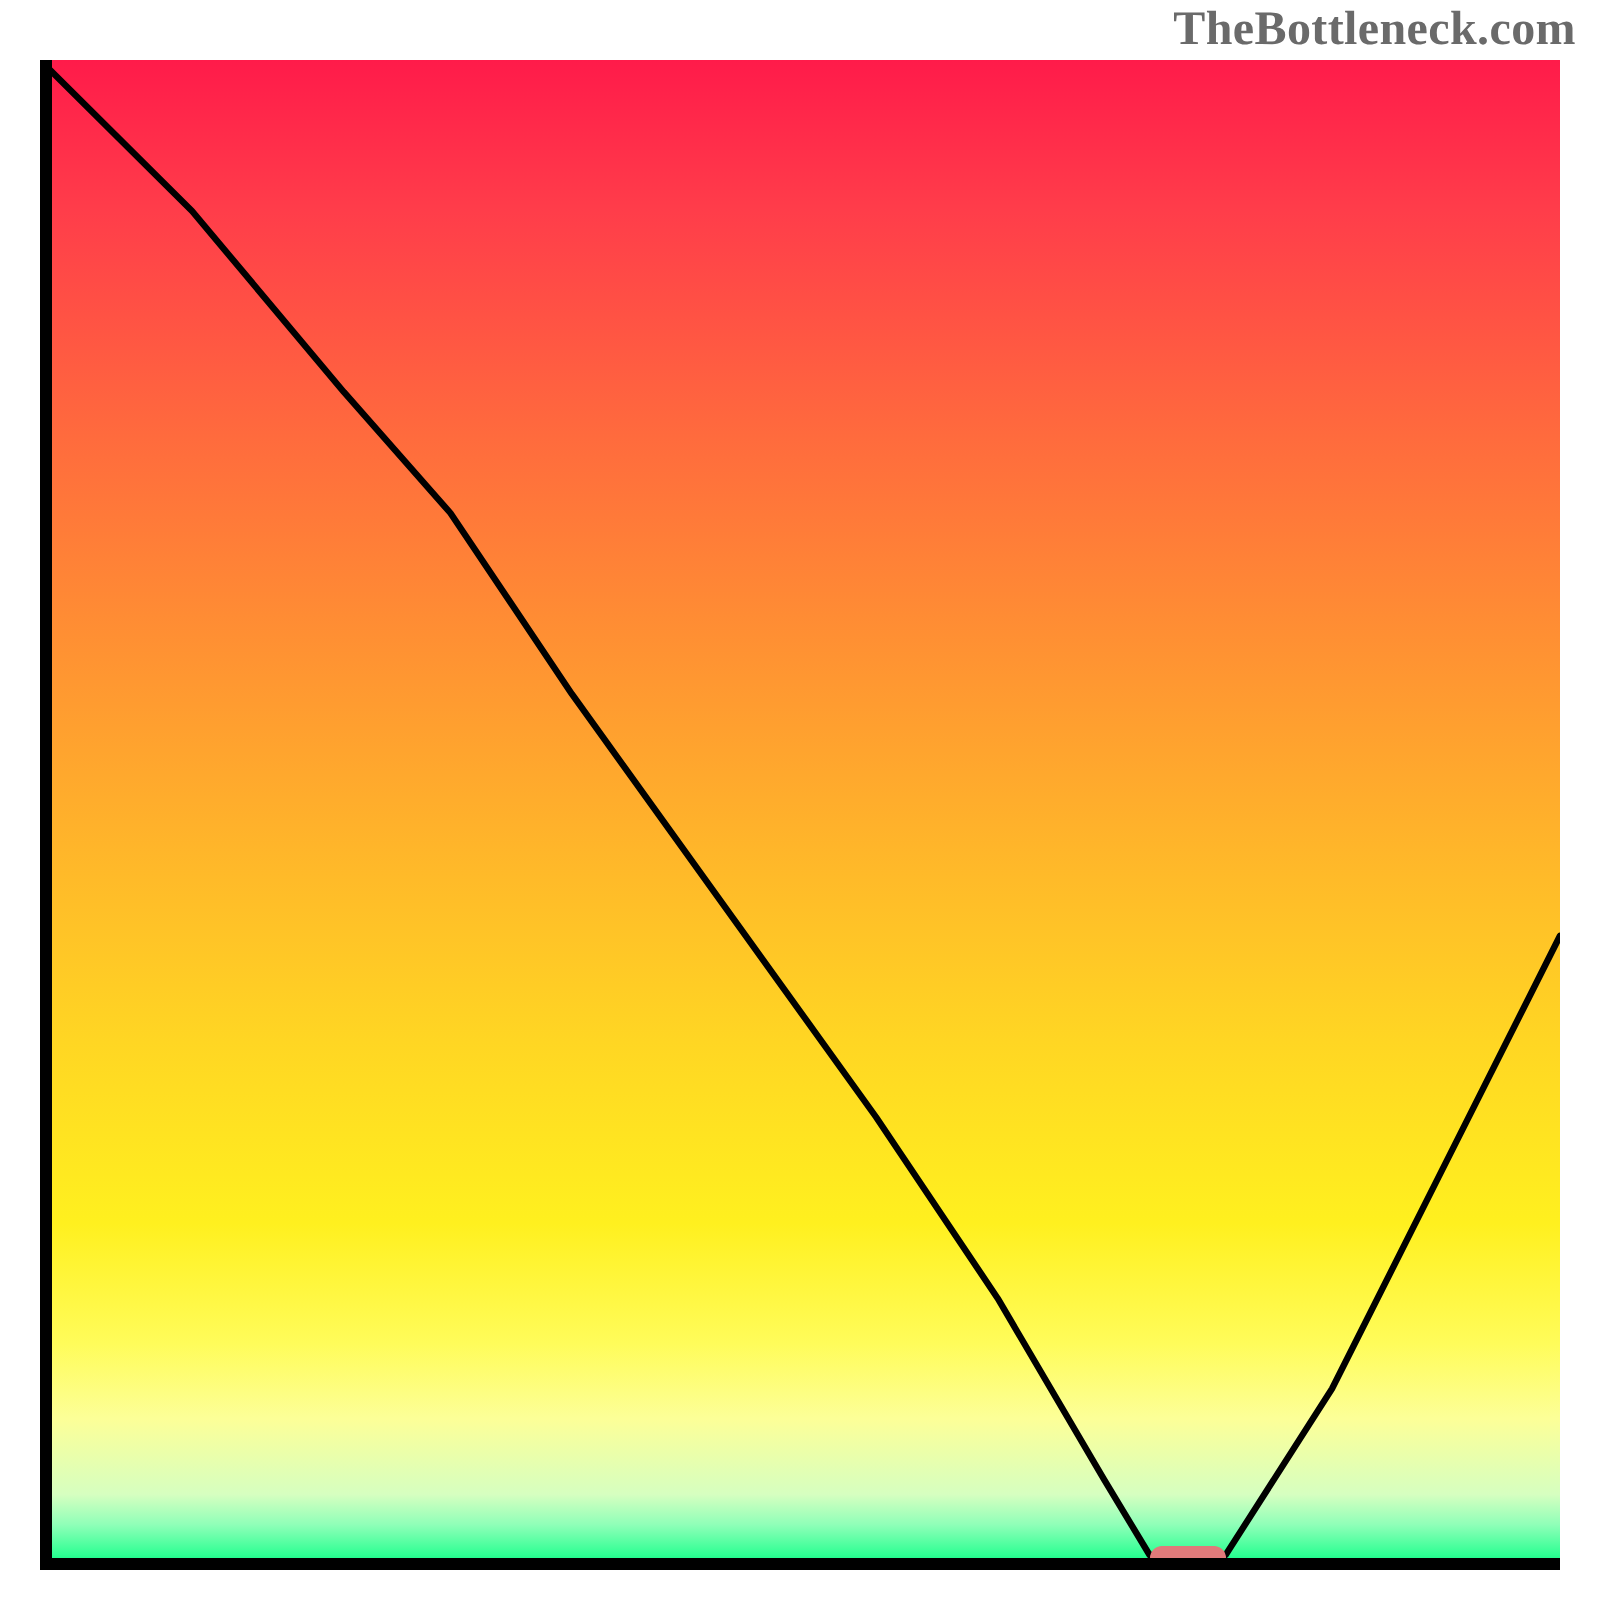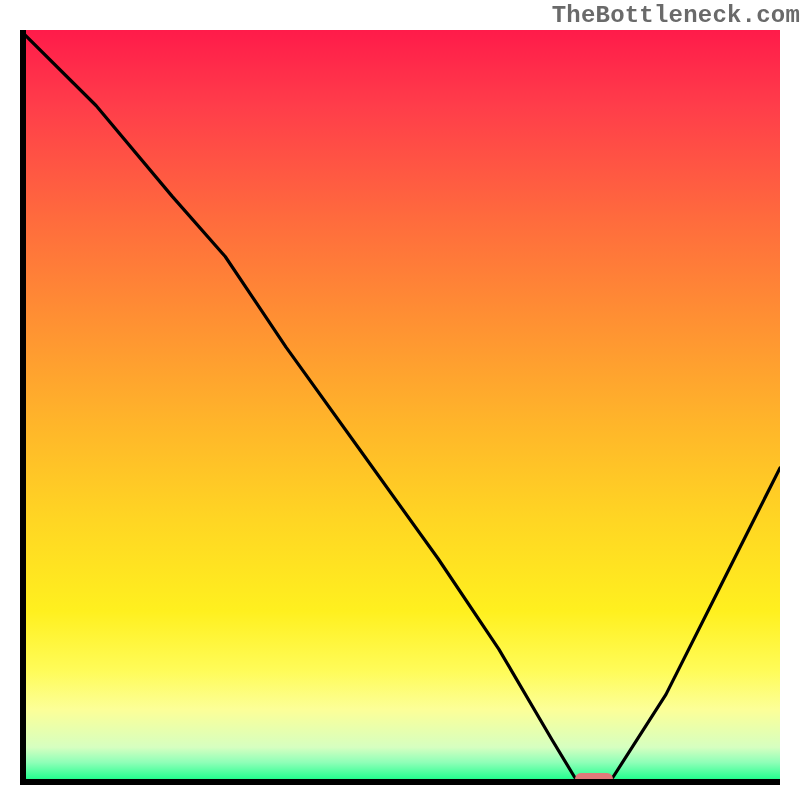--- a/index.html
+++ b/index.html
@@ -11,22 +11,22 @@
     overflow: hidden;
   }
   .chart-container {
     position: relative;
     width: 800px;
     height: 800px;
   }
   .watermark {
     position: absolute;
     top: 2px;
-    right: 0;
-    font-family: Liberation Mono, monospace;
+    right: 12px;
+    font-family: Liberation Serif, serif;
     font-size: 24px;
     font-weight: 600;
     color: #6a6a6a;
     letter-spacing: 0.2px;
     z-index: 3;
   }
   .plot-area {
     position: absolute;
     left: 20px;
     top: 30px;

